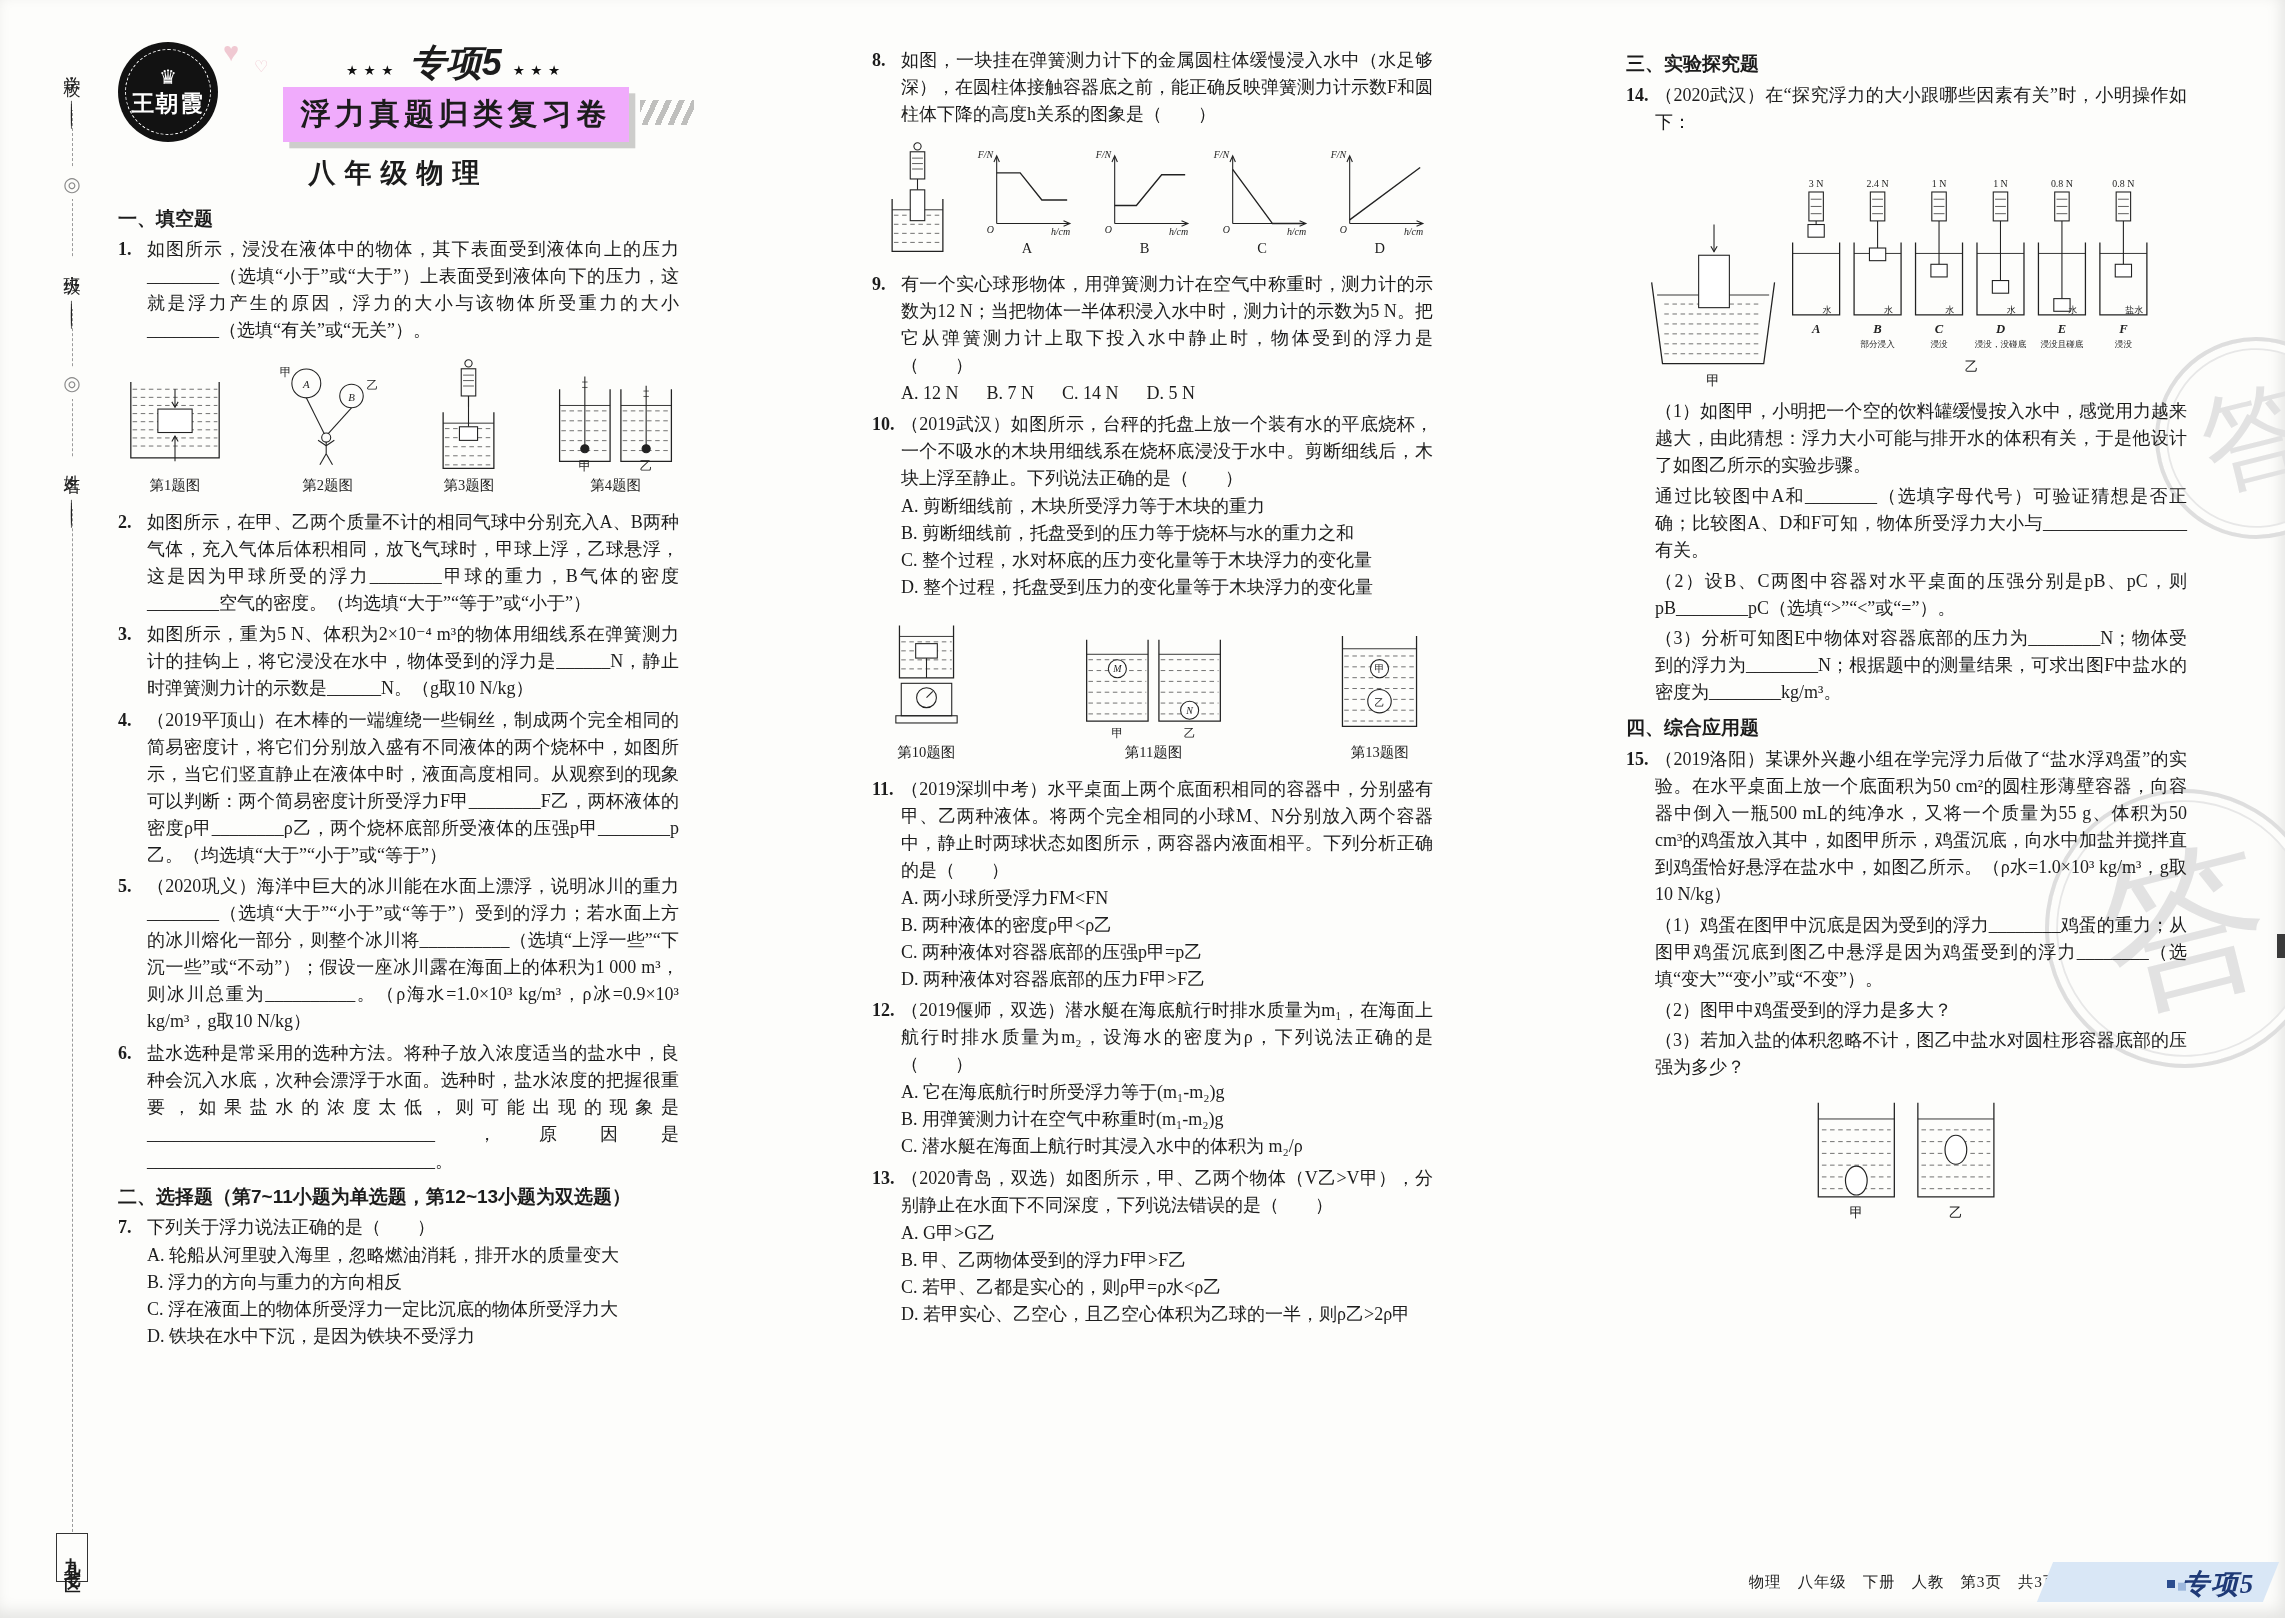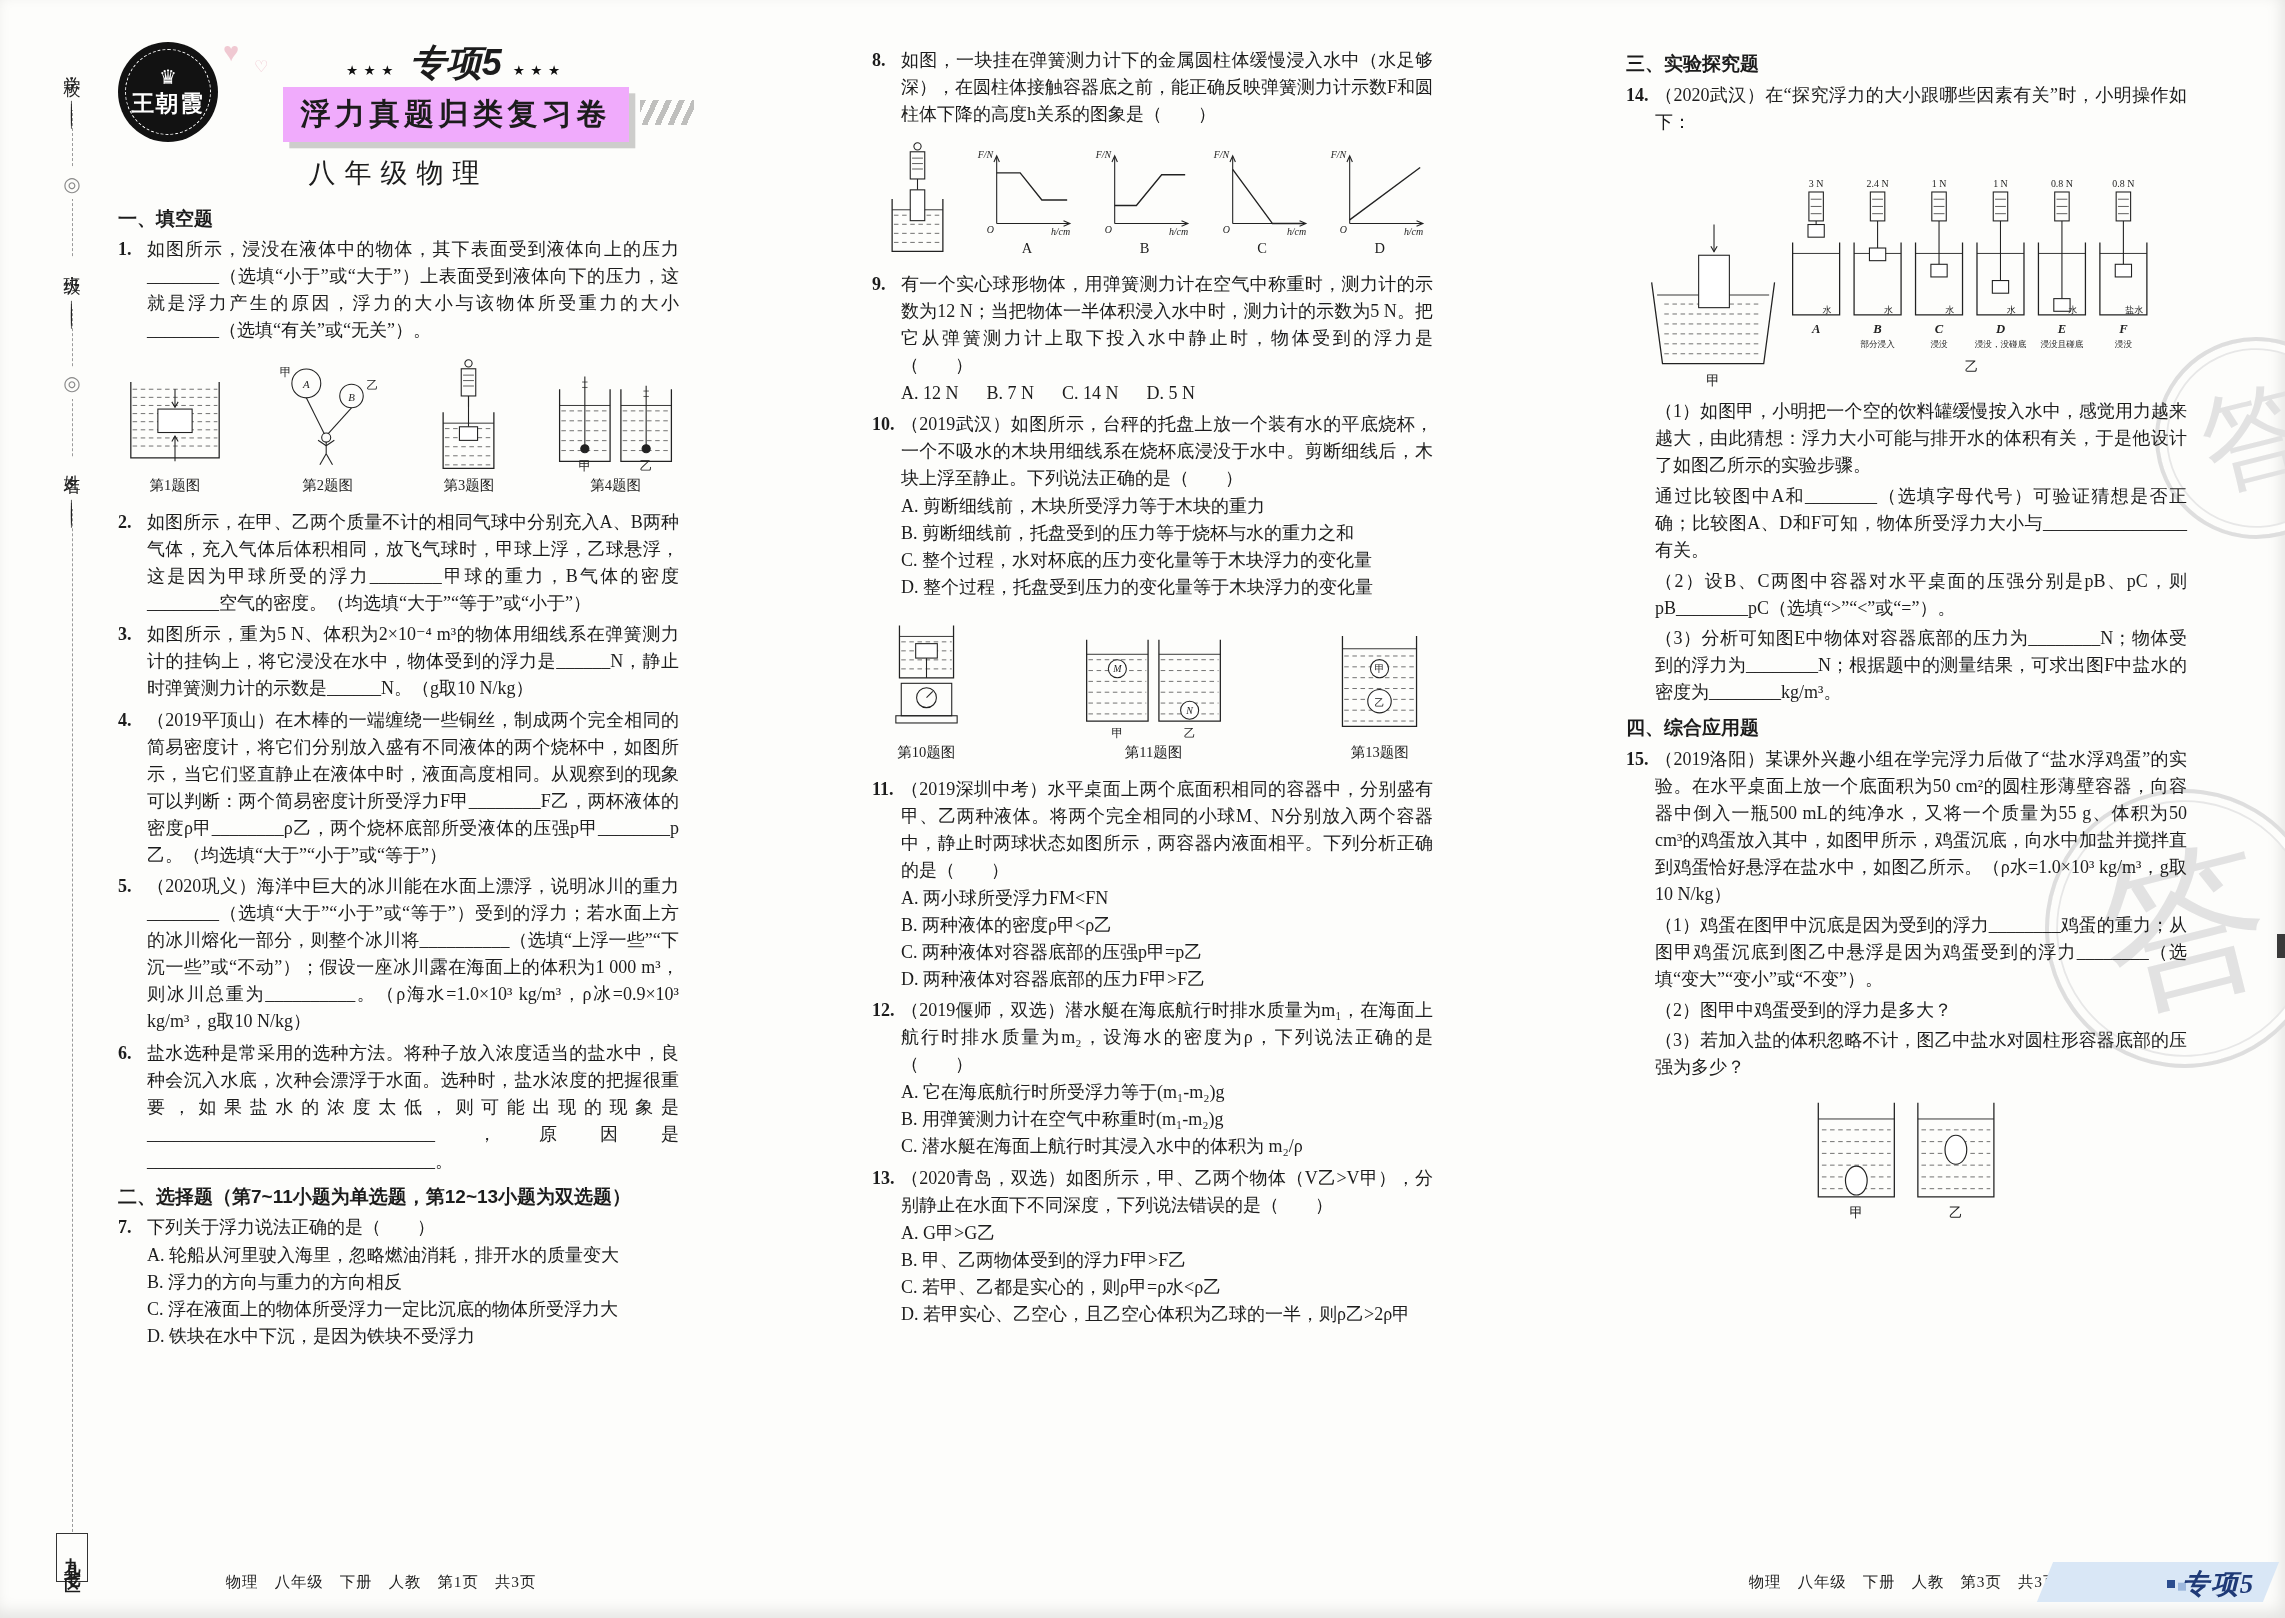--- a/index.html
+++ b/index.html
@@ -35,21 +35,21 @@
   .heart1{left:105px;top:-5.4px;font-size:27px;}
   .heart2{left:136px;top:14.5px;font-size:16.3px;}
   .mast-right{flex:1;text-align:center;padding-top:1.8px;position:relative;}
   .tagline{display:flex;justify-content:center;align-items:baseline;gap:11px;}
   .stars{font-size:13.6px;letter-spacing:5.4px;color:#111;}
   .tag{font-size:36px;font-weight:bold;font-style:italic;line-height:1.05;}
   .banner{display:inline-block;margin-top:5.4px;background:#f0abfc;box-shadow:6.3px 6.3px 0 #cdcdcb;
           font-size:30px;font-weight:bold;letter-spacing:4.5px;padding:7.2px 18px;position:relative;}
   .banner-ribbon{position:absolute;right:-65px;top:12.7px;width:54px;height:25px;
           background:repeating-linear-gradient(115deg,#bfbfbd 0 5.4px,#fdfdfb 5.4px 11.8px);}
-  .subtitle{text-align:center;font-size:27px;font-weight:normal;letter-spacing:9px;margin:12.7px 0 14.5px;}
+  .subtitle{text-align:center;font-size:27px;font-weight:bold;letter-spacing:9px;margin:12.7px 0 14.5px;}
 
   
   .section-title{font-size:19px;font-weight:bold;margin:9px 0 3.6px;}
   .question{position:relative;padding-left:29px;margin:4.5px 0;font-size:18px;line-height:27px;text-align:justify;}
   .qnum{position:absolute;left:0;top:0;font-weight:bold;}
   .options{margin-top:0.9px;}
   .option{font-size:18px;line-height:27px;}
   .options-inline{display:flex;gap:28px;margin-top:0.9px;}
   .subpart{padding-left:29px;margin:3.6px 0;font-size:18px;line-height:27px;text-align:justify;}
 
@@ -506,21 +506,20 @@
             <line x1="132" y1="83" x2="208" y2="83" stroke="#222" stroke-width="0.7" stroke-dasharray="5 4"></line>
             <line x1="132" y1="96" x2="208" y2="96" stroke="#222" stroke-width="0.7" stroke-dasharray="5 4"></line>
             <line x1="132" y1="109" x2="208" y2="109" stroke="#222" stroke-width="0.7" stroke-dasharray="5 4"></line>
             <ellipse cx="170" cy="66" rx="12" ry="16" fill="#fff" stroke="#222" stroke-width="1.3"></ellipse>
             <text x="170" y="140" font-size="15" fill="#222" text-anchor="middle" font-family="Liberation Serif, DejaVu Serif, serif">乙</text>
           </svg>
         </div>
       </div>
   </div>
 
-  <div class="pgfooter pf1">物理　八年级　下册　人教　第1页　共3页</div>
   <div class="pgfooter pf3">物理　八年级　下册　人教　第3页　共3页</div>
 
   <div class="seal seal1">
     <span>答</span>
   </div>
   <div class="seal seal2">
     <span>答</span>
   </div>
   <div class="regmark"></div>
   <div class="corner">

